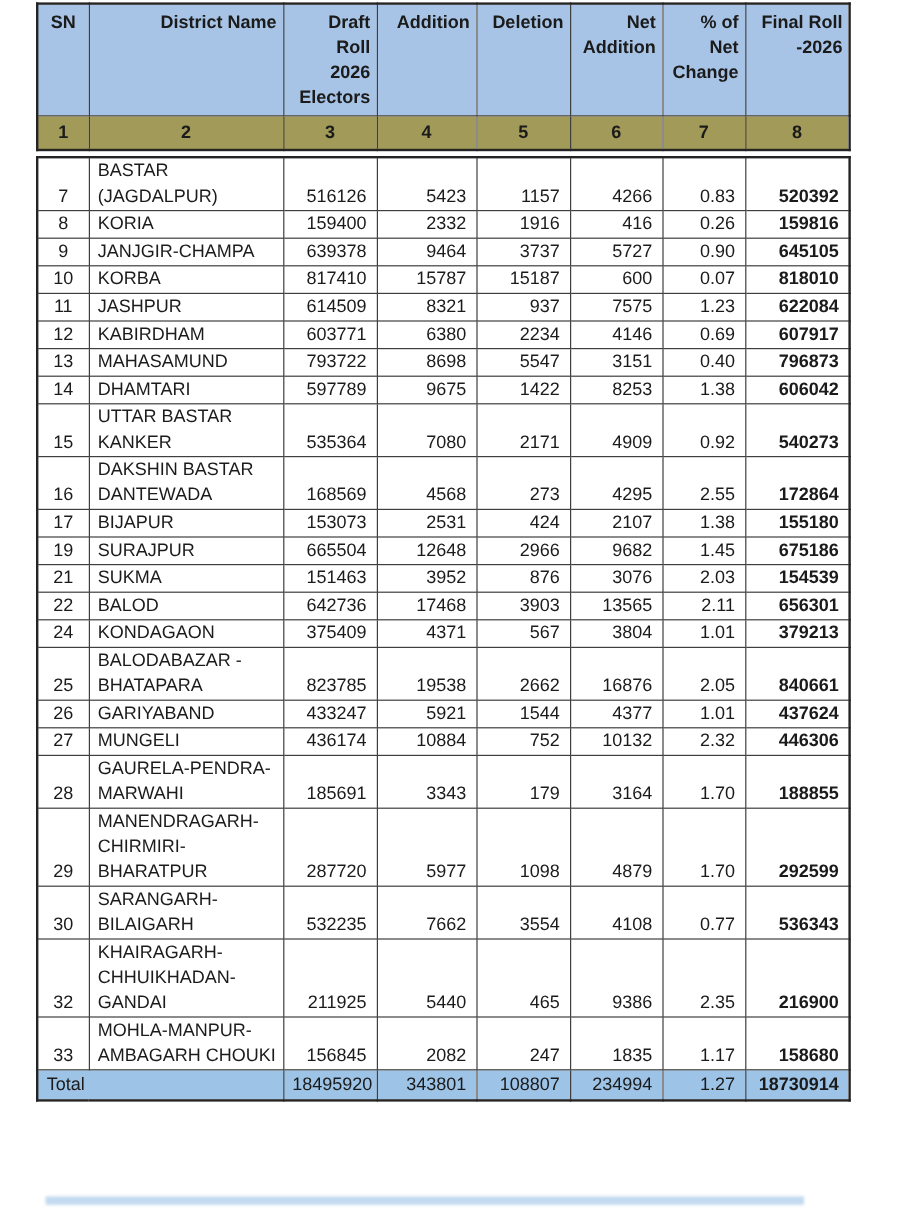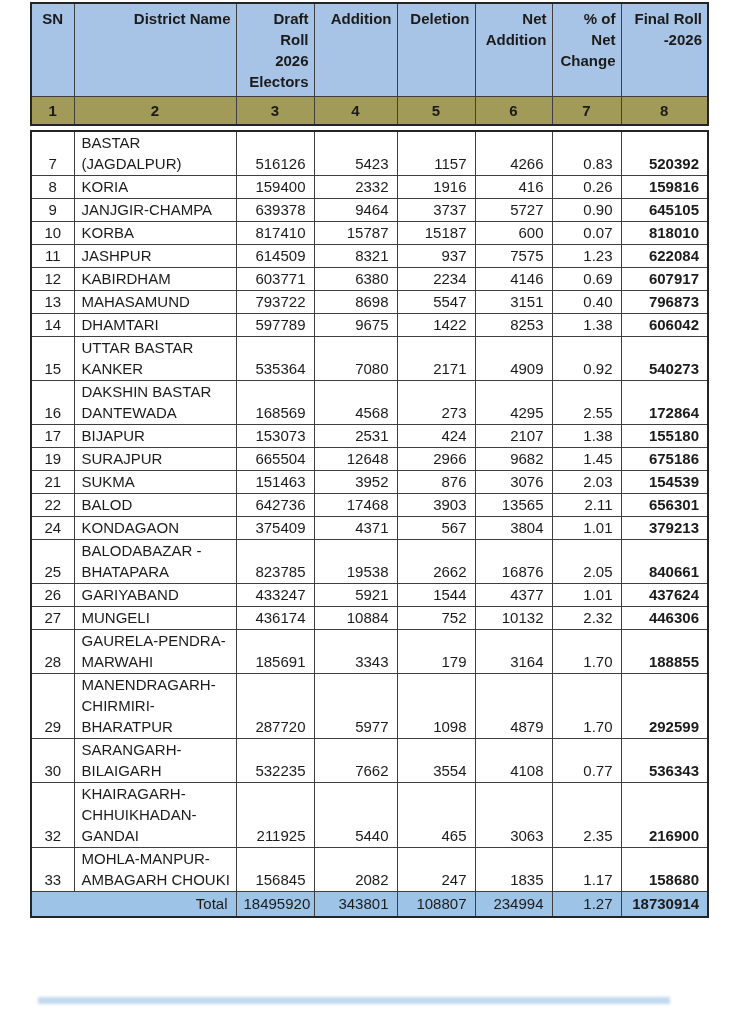--- a/index.html
+++ b/index.html
@@ -81,21 +81,21 @@
   td.c-final {
     font-weight: bold;
   }
   
   tr.total-row td {
     background: #9dc3e6;
     vertical-align: bottom;
     padding: 1px 8px 2px 7px;
   }
   tr.total-row td.c-label {
-    text-align: right;
+    text-align: left;
   }
   
   .next-page-strip {
     position: absolute;
     left: 38px;
     top: 997px;
     width: 632px;
     height: 7px;
     background: #aecdea;
     opacity: 0.75;
@@ -441,21 +441,21 @@
         <tr class="data-row">
           <td class="c-sn">32</td>
           <td class="c-district">
             <div>KHAIRAGARH-</div>
             <div>CHHUIKHADAN-</div>
             <div>GANDAI</div>
           </td>
           <td class="c-num">211925</td>
           <td class="c-num">5440</td>
           <td class="c-num">465</td>
-          <td class="c-num">3063</td>
+          <td class="c-num">9386</td>
           <td class="c-num">2.35</td>
           <td class="c-num c-final">216900</td>
         </tr>
         <tr class="data-row">
           <td class="c-sn">33</td>
           <td class="c-district">
             <div>MOHLA-MANPUR-</div>
             <div>AMBAGARH CHOUKI</div>
           </td>
           <td class="c-num">156845</td>

